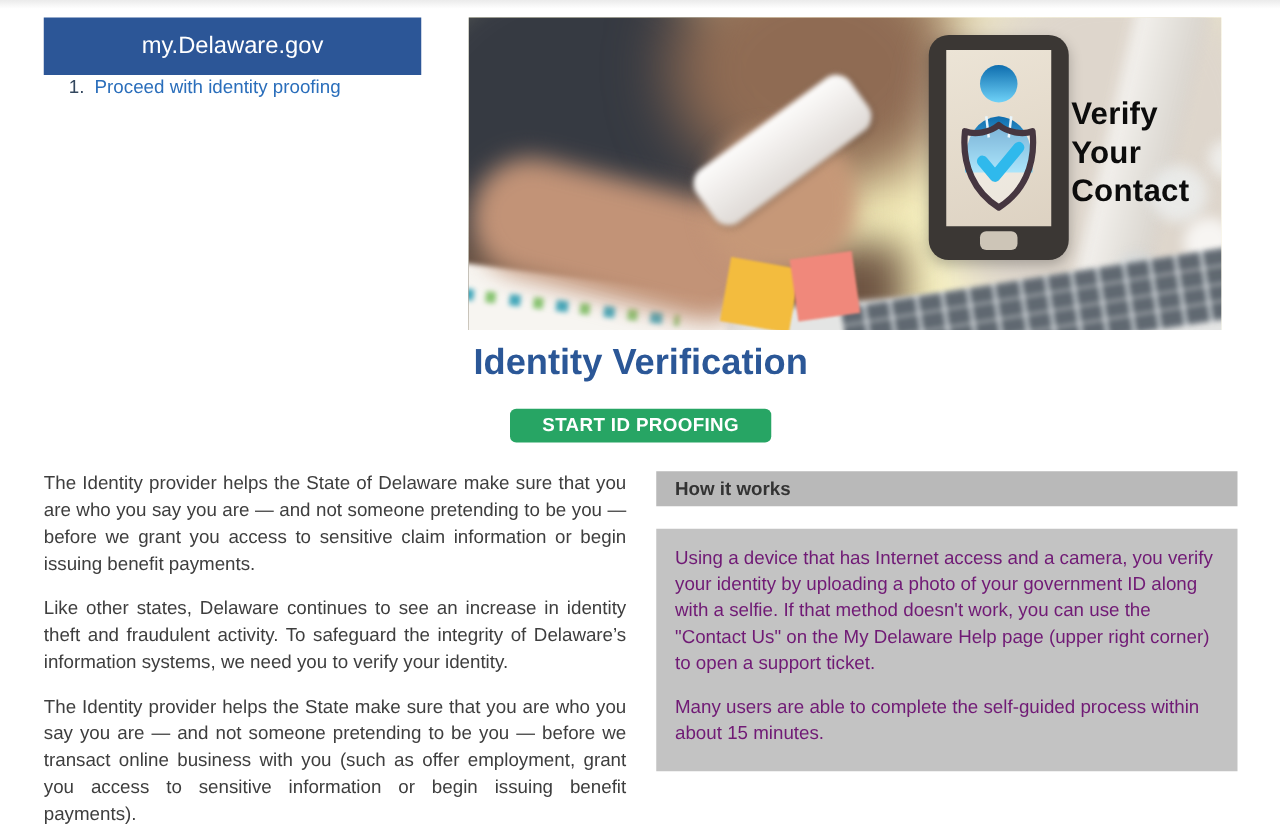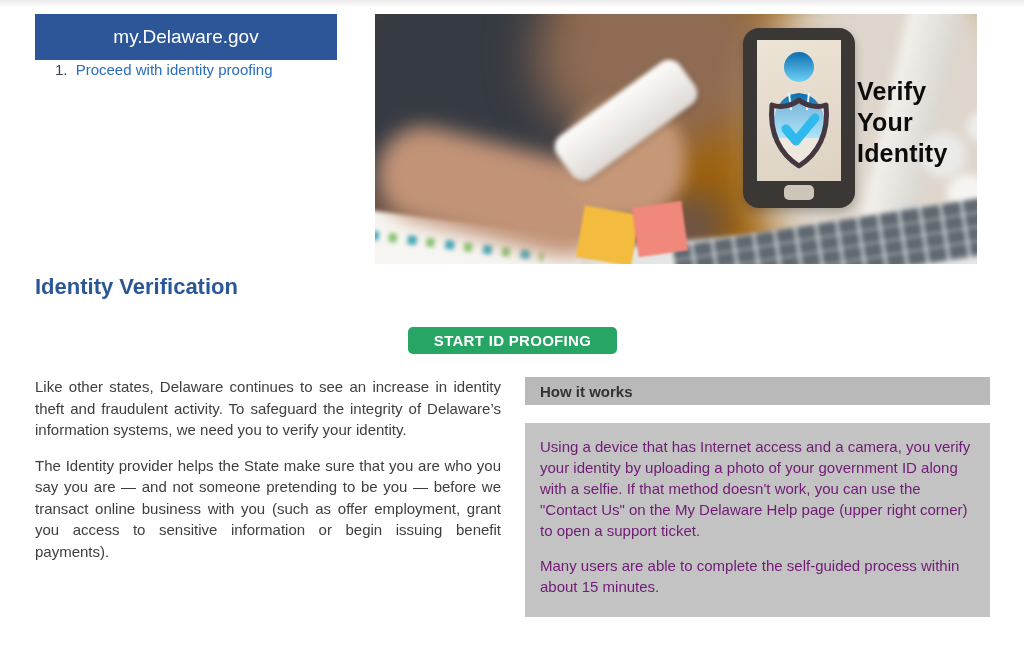--- a/index.html
+++ b/index.html
@@ -13,21 +13,21 @@
   .brand-box { position:absolute; left:35px; top:14px; width:302px; height:46px;
                background:#2c5697; color:#fff; display:flex; align-items:center; justify-content:center;
                font-size:19px; }
   .nav-list { position:absolute; left:55px; top:61px; list-style:none; font-size:15px; }
   .nav-list li { margin-bottom:6px; }
   .nav-num { color:#33475e; margin-right:4px; }
   .nav-link { color:#2a6ebb; text-decoration:none; cursor:pointer; }
 
   
   .hero { position:absolute; left:375px; top:14px; width:602px; height:250px;
-          background:#a16207; overflow:hidden; }
+          background:#fef9c3; overflow:hidden; }
   .hero .L { position:absolute; }
   .shirt { left:-70px; top:-50px; width:310px; height:330px; background:#363a42;
            border-radius:45%; filter:blur(18px); }
   .wall { left:160px; top:-60px; width:240px; height:200px; background:#8f6b53;
           border-radius:50%; filter:blur(24px); }
   .light-right { left:385px; top:-50px; width:270px; height:350px; background:#ded6cc;
                  border-radius:40%; filter:blur(22px); }
   .desk { left:-40px; top:180px; width:390px; height:120px; background:#6e5442; filter:blur(16px); }
   .screen-edge { left:505px; top:-30px; width:55px; height:310px;
                  background:linear-gradient(to right,#f5f3f0,#d8d4cd);
@@ -69,22 +69,22 @@
             background:#3b3734; border-radius:16px; box-shadow:0 4px 10px rgba(0,0,0,.25); }
   .tablet-screen { position:absolute; left:14px; top:12px; width:84px; height:141px;
                    background:linear-gradient(160deg,#ece4d6,#ddd2c2); overflow:hidden; }
   .tablet-home { position:absolute; left:50%; bottom:8px; transform:translateX(-50%);
                  width:30px; height:15px; border-radius:5px; background:#cdc5b7; }
   .hero-caption { position:absolute; left:482px; top:62px; font-weight:bold; font-size:25px;
                   line-height:31px; color:#0c0c0c; letter-spacing:.2px; }
   .hero-caption span { display:block; }
 
   
-  .page-title { position:absolute; left:35px; top:274px; width:955px; text-align:left;
-                font-size:22px; font-weight:bold; color:#2b5797; }
+  .page-title { position:absolute; left:35px; top:274px; width:955px; text-align:center;
+                font-size:29px; font-weight:bold; color:#2b5797; }
   .btn-row { position:absolute; left:35px; top:327px; width:955px; text-align:center; }
   .start-btn { display:inline-block; background:#27a564; color:#fff; border:none;
                font-family:"Liberation Sans", sans-serif; font-size:15px; font-weight:bold;
                letter-spacing:.3px; padding:5px 26px; border-radius:5px; cursor:pointer; }
 
   
   .left-col { position:absolute; left:35px; top:376px; width:466px; font-size:15px;
               line-height:21.5px; color:#3e3e3e; text-align:justify; }
   .left-col p { margin-bottom:14px; }
   .right-col { position:absolute; left:525px; top:377px; width:465px; }
@@ -155,30 +155,31 @@
             <path d="M29 89 L39 101 L58 78" fill="none" stroke="#2fb9ec" stroke-width="9" stroke-linecap="round" stroke-linejoin="round"></path>
           </g>
         </svg>
       </div>
       <div class="tablet-home"></div>
     </div>
 
     <div class="hero-caption">
       <span>Verify</span>
       <span>Your</span>
-      <span>Identity</span>
+      <span>Contact</span>
     </div>
   </div>
 
   <h1 class="page-title">Identity Verification</h1>
   <div class="btn-row">
     <button class="start-btn">START ID PROOFING</button>
   </div>
 
   <div class="left-col">
+    <p>The Identity provider helps the State of Delaware make sure that you are who you say you are — and not someone pretending to be you — before we grant you access to sensitive claim information or begin issuing benefit payments.</p>
     <p>Like other states, Delaware continues to see an increase in identity theft and fraudulent activity. To safeguard the integrity of Delaware’s information systems, we need you to verify your identity.</p>
     <p>The Identity provider helps the State make sure that you are who you say you are — and not someone pretending to be you — before we transact online business with you (such as offer employment, grant you access to sensitive information or begin issuing benefit payments).</p>
   </div>
 
   <div class="right-col">
     <div class="hiw-header">How it works</div>
     <div class="hiw-body">
       <p>Using a device that has Internet access and a camera, you verify your identity by uploading a photo of your government ID along with a selfie. If that method doesn't work, you can use the "Contact Us" on the My Delaware Help page (upper right corner) to open a support ticket.</p>
       <p>Many users are able to complete the self-guided process within about 15 minutes.</p>
     </div>

